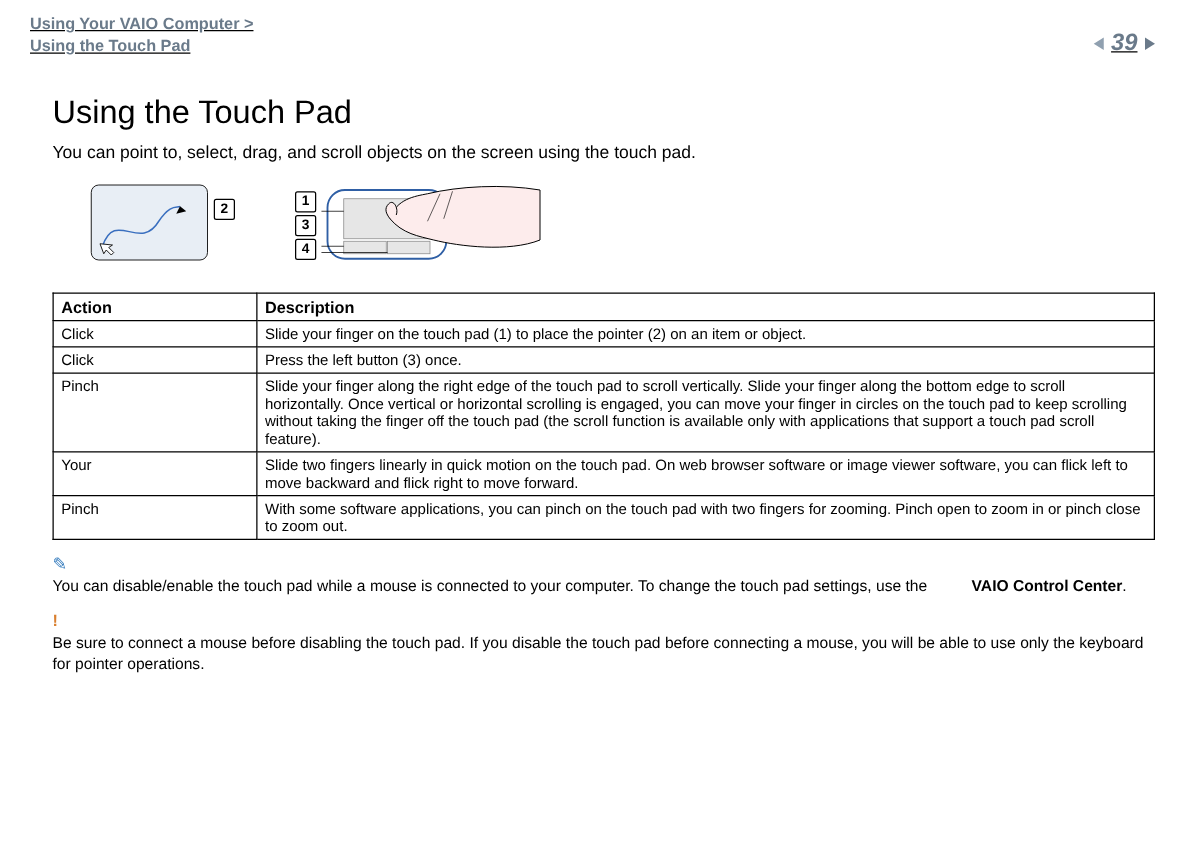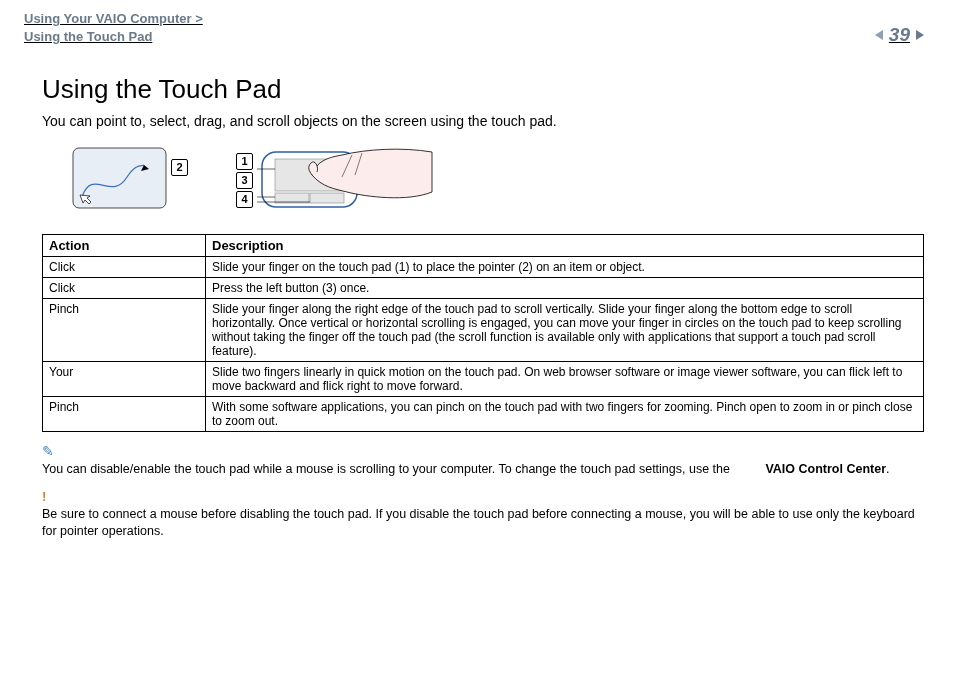--- a/index.html
+++ b/index.html
@@ -192,21 +192,21 @@
         </tr>
       <tr>
           <td class="action-col">Pinch</td>
           <td>With some software applications, you can pinch on the touch pad with two fingers for zooming. Pinch open to zoom in or pinch close to zoom out.</td>
         </tr>
     </tbody>
   </table>
 
   <div class="note">
     <span class="note-icon">✎</span><br>
-    <span>You can disable/enable the touch pad while a mouse is scrolling to your computer. To change the touch pad settings, use the </span><span class="bold">VAIO Control Center</span><span>.</span>
+    <span>You can disable/enable the touch pad while a mouse is connected to your computer. To change the touch pad settings, use the </span><span class="bold">VAIO Control Center</span><span>.</span>
   </div>
 
   <div class="note">
     <span class="warn-icon">!</span><br>
     <span>Be sure to connect a mouse before disabling the touch pad. If you disable the touch pad before connecting a mouse, you will be able to use only the keyboard for pointer operations.</span>
   </div>
 
 </div>
 
 </body></html>

